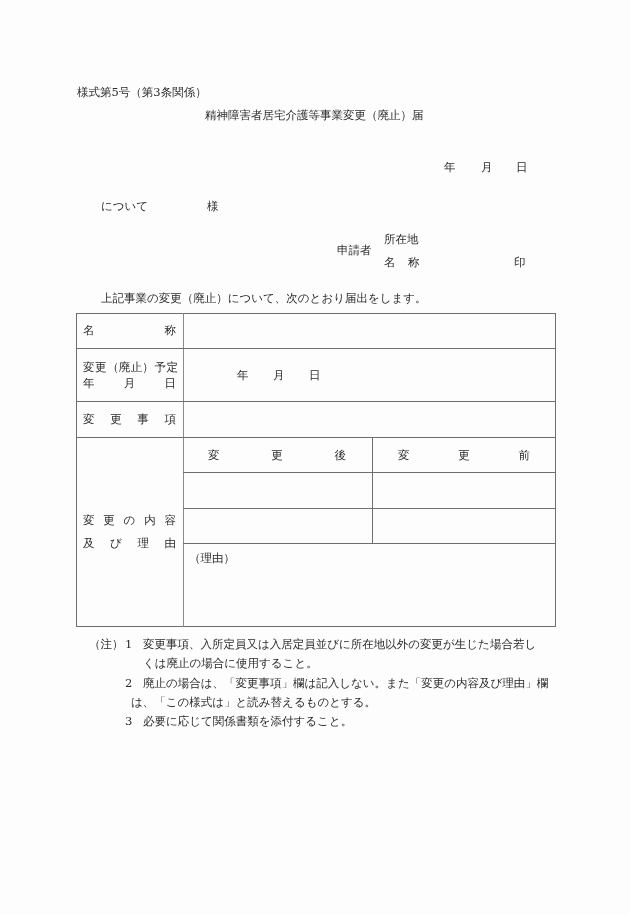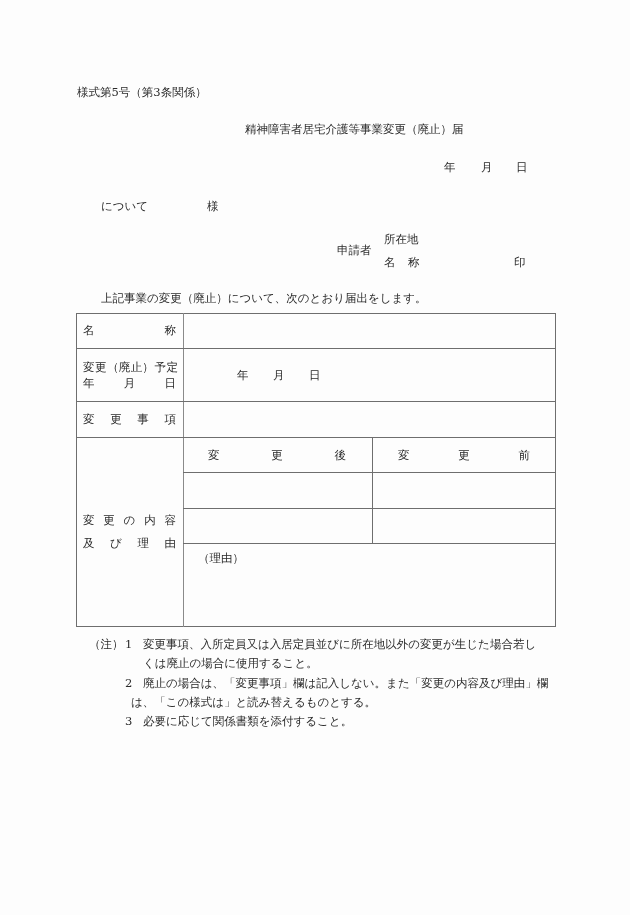--- a/index.html
+++ b/index.html
@@ -13,21 +13,21 @@
   .hl { position:absolute; height:0; border-top:1px solid #6e6e6e; }
   .vl { position:absolute; width:0; border-left:1px solid #6e6e6e; }
   .vl.thick { border-left:1.5px solid #8a8a8a; }
   .cell-label { position:absolute; line-height:14px; }
   .note { position:absolute; line-height:20px; white-space:nowrap; }
 </style>
 </head>
 <body>
 
 <div class="abs" style="left:77px;top:85px;">様式第5号（第3条関係）</div>
-<div class="abs" style="left:205px;top:122px;margin-left:40px;">精神障害者居宅介護等事業変更（廃止）届</div>
+<div class="abs" style="left:205px;top:108px;">精神障害者居宅介護等事業変更（廃止）届</div>
 
 <div class="abs" style="left:444px;top:160px;">年</div>
 <div class="abs" style="left:481px;top:160px;">月</div>
 <div class="abs" style="left:516px;top:160px;">日</div>
 
 <div class="abs" style="left:101px;top:199px;">について</div>
 <div class="abs" style="left:207px;top:199px;">様</div>
 
 <div class="abs" style="left:337px;top:243px;">申請者</div>
 <div class="abs" style="left:384px;top:232px;">所在地</div>
@@ -101,21 +101,21 @@
   <span>変</span>
   <span>更</span>
   <span>前</span>
 </div>
 
 <div class="abs" style="left:186px;top:475px;width:182px;height:30px;"></div>
 <div class="abs" style="left:376px;top:475px;width:176px;height:30px;"></div>
 <div class="abs" style="left:186px;top:511px;width:182px;height:30px;"></div>
 <div class="abs" style="left:376px;top:511px;width:176px;height:30px;"></div>
 
-<div class="abs" style="left:198px;top:551px;">（理由）</div>
+<div class="abs" style="left:189px;top:551px;">（理由）</div>
 <div class="abs" style="left:186px;top:568px;width:366px;height:55px;"></div>
 
 <div class="note" style="left:89px;top:634px;">（注）</div>
 <div class="note" style="left:125px;top:634px;">1</div>
 <div class="note" style="left:143px;top:634px;">変更事項、入所定員又は入居定員並びに所在地以外の変更が生じた場合若し</div>
 <div class="note" style="left:131px;top:653px;margin-left:12px;">くは廃止の場合に使用すること。</div>
 <div class="note" style="left:125px;top:673px;">2</div>
 <div class="note" style="left:143px;top:673px;">廃止の場合は、「変更事項」欄は記入しない。また「変更の内容及び理由」欄</div>
 <div class="note" style="left:131px;top:692px;">は、「この様式は」と読み替えるものとする。</div>
 <div class="note" style="left:125px;top:711px;">3</div>

